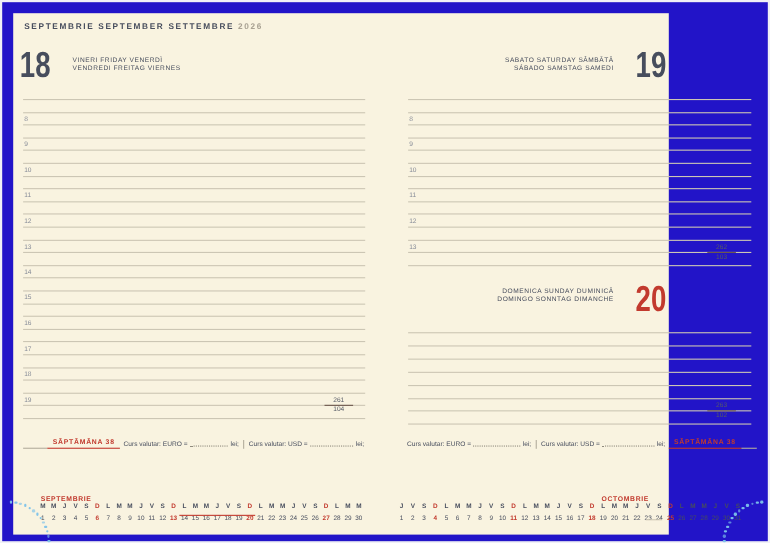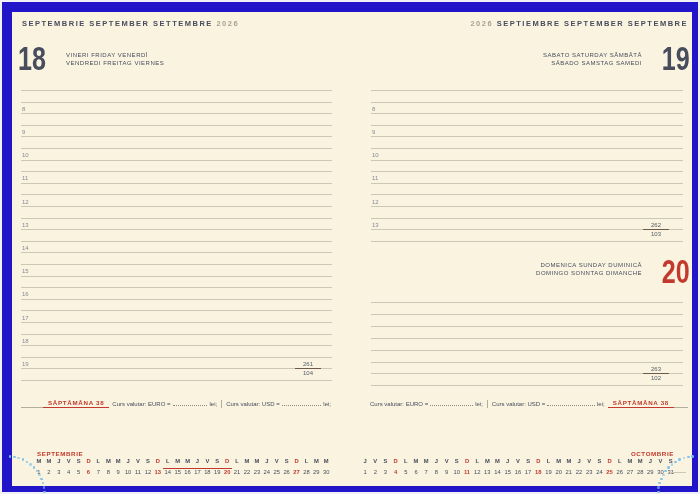--- a/index.html
+++ b/index.html
@@ -4,21 +4,21 @@
 <style>
   :root{
     --blue:#2214c8; --cream:#f9f3e0; --ink:#474d5d; --ink-light:#a9a293;
     --red:#c23a2e; --line:#ccc6b4; --dot:#7cc2ea; --hournum:#868b97;
     --doydiv:#6e594e; --sep:#b3ad9d;
   }
   html,body{margin:0;padding:0;}
   body{width:700px;height:494px;position:relative;background:#f0f0f6;
        font-family:"Liberation Sans",sans-serif;overflow:hidden;}
   .frame{position:absolute;left:2px;top:2px;right:2px;bottom:2px;background:var(--blue);}
-  .page{position:absolute;left:10px;top:10px;width:680px;height:474px;background:var(--cream);}
+  .page{position:absolute;left:10px;top:10px;width:596px;height:474px;background:var(--cream);}
   .page *{position:absolute;}
 
   .hdr{top:7px;font-size:7.5px;font-weight:bold;letter-spacing:1.5px;color:var(--ink);white-space:nowrap;}
   #hdr-left{left:10px;}
   #hdr-right{right:4px;text-align:right;}
   .hdr .year{color:var(--ink-light);}
 
   .bignum{font-size:33px;font-weight:600;line-height:26px;color:var(--ink);
           transform:scaleX(.76);white-space:nowrap;}
   #num-18{left:6px;top:34px;transform-origin:left top;}
@@ -70,24 +70,20 @@
 </style>
 </head>
 <body>
 
 <div class="frame">
   <div class="page">
 
     <div id="hdr-left" class="hdr">
       <span style="position:static">SEPTEMBRIE SEPTEMBER SETTEMBRE</span>
       <span style="position:static" class="year">2026</span>
-    </div>
-    <div id="hdr-right" class="hdr">
-      <span style="position:static" class="year">2026</span>
-      <span style="position:static">SEPTIEMBRE SEPTEMBER SEPTEMBRE</span>
     </div>
 
     <div id="num-18" class="bignum">18</div>
     <div id="names-fri" class="daynames">
       <div style="position:static">VINERI FRIDAY VENERDÌ</div>
       <div style="position:static">VENDREDI FREITAG VIERNES</div>
     </div>
     <div id="grid-left" class="grid">
         <div class="hline" style="top: 0px;"></div>
         <div class="hline" style="top: 11.6px;"></div>

